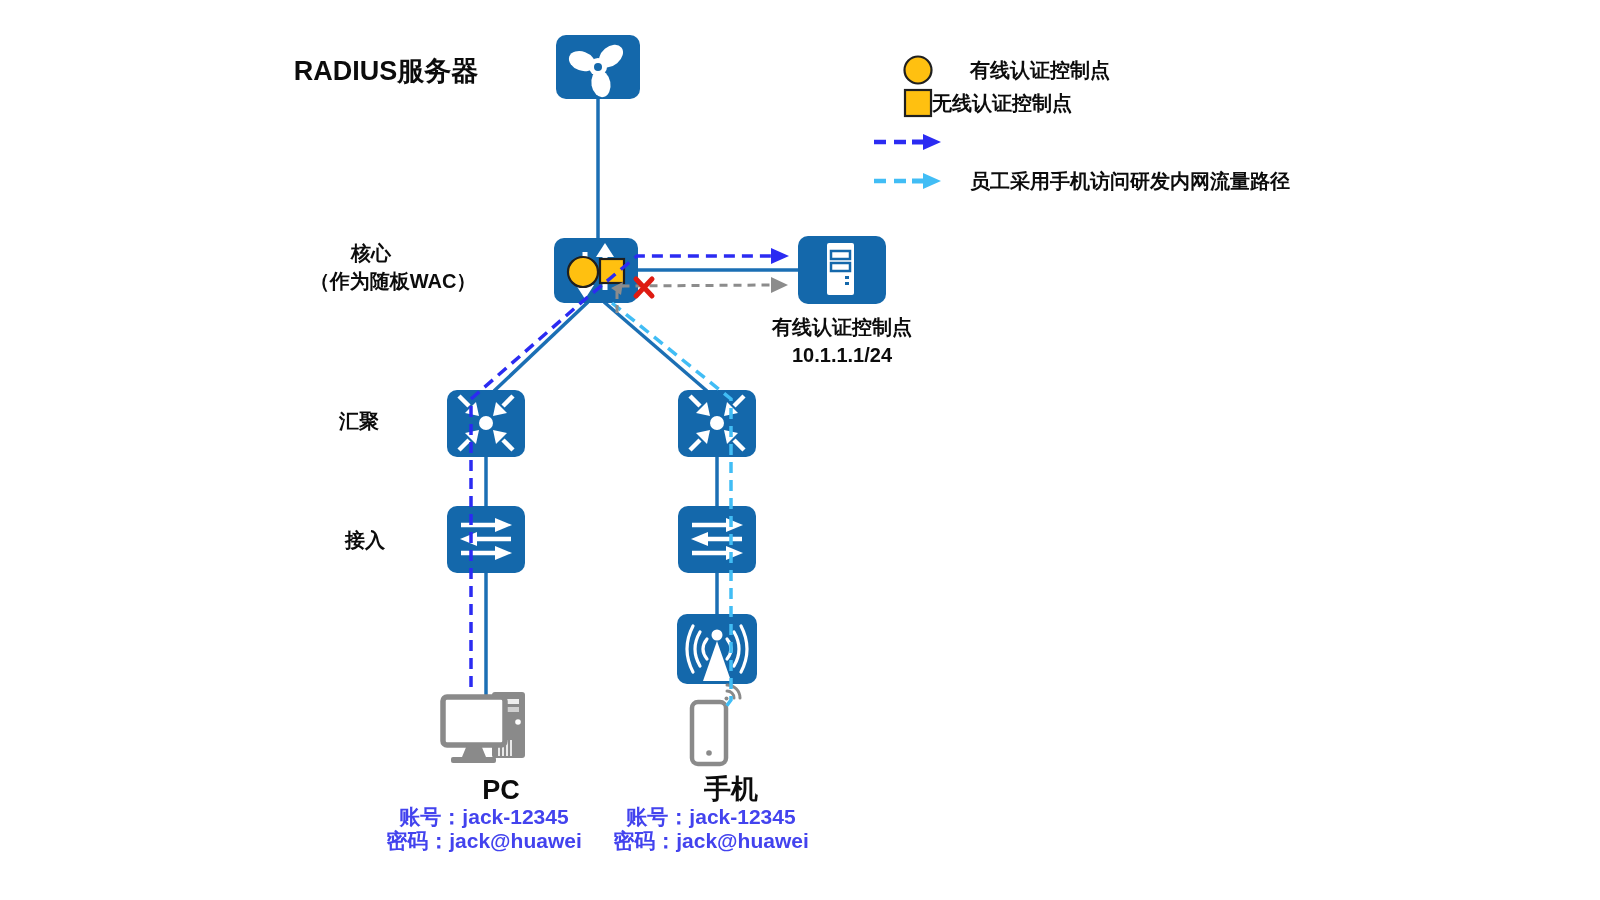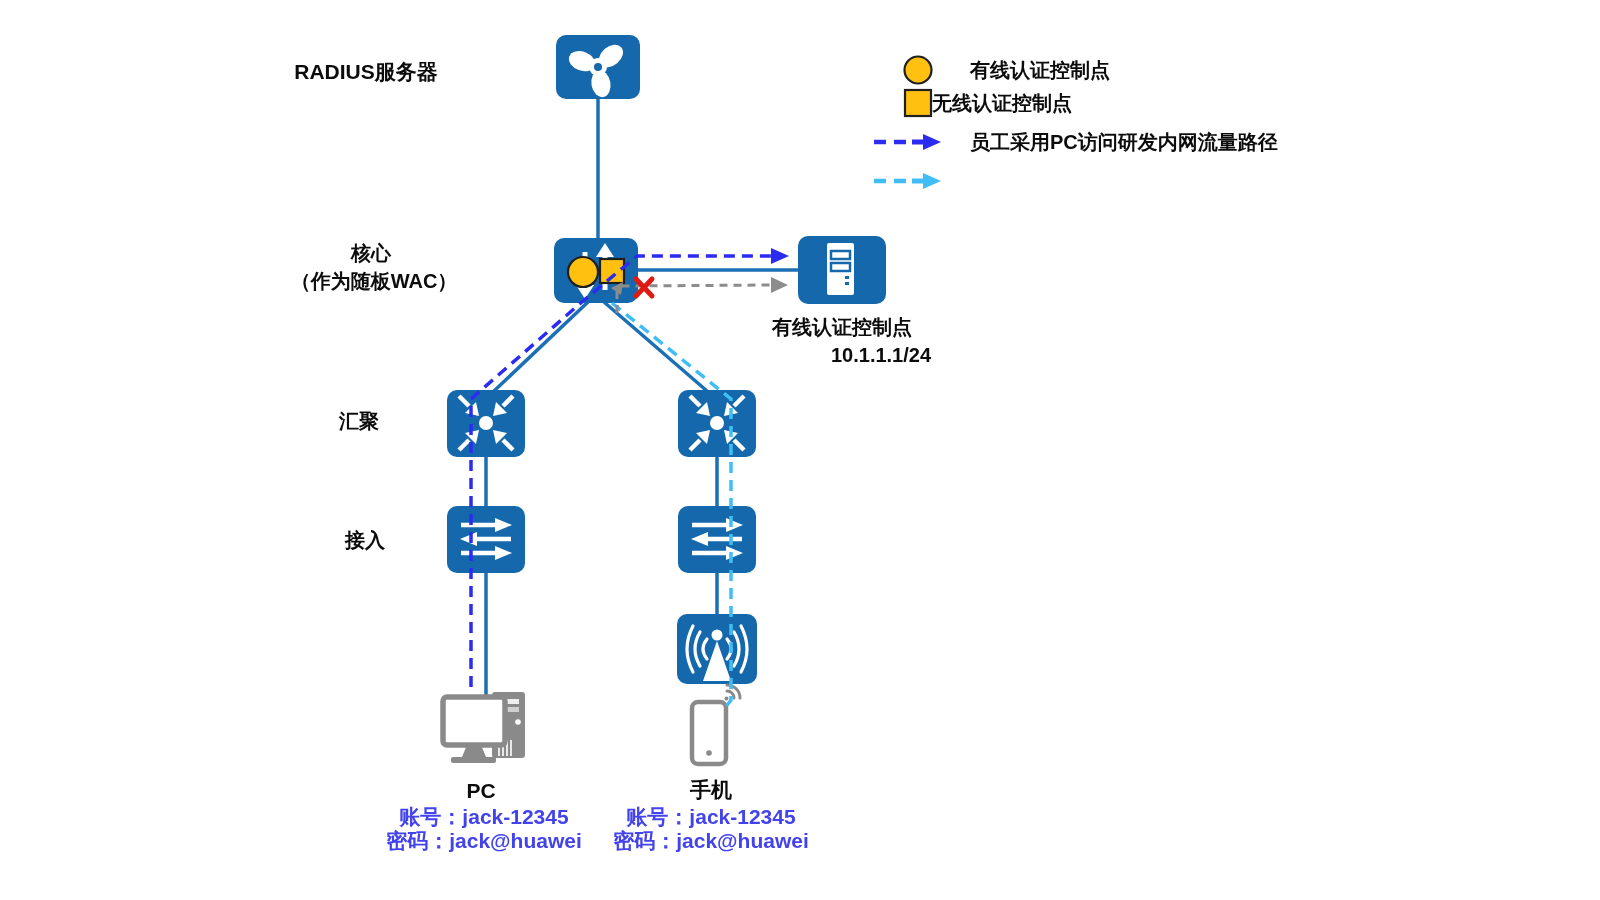--- a/index.html
+++ b/index.html
@@ -6,21 +6,21 @@
   .canvas{
     position:relative;width:1600px;height:900px;background:#fff;
     font-family:"Liberation Sans",sans-serif;overflow:hidden;
   }
   svg.layer{position:absolute;left:0;top:0;}
   .lbl{
     position:absolute;transform:translate(-50%,-50%);
     color:#0c0c0c;font-weight:600;font-size:20px;line-height:27px;
     white-space:nowrap;text-align:center;
   }
-  .lbl.big{font-size:21px;}
+  .lbl.big{font-size:27px;margin-left:20px;}
   .lbl.cred{font-size:21px;color:var(--credential-blue,#4040f0);}
   .lbl.legend{transform:translate(0,-50%);text-align:left;}
 </style>
 </head>
 <body>
 
 <div class="canvas">
 
   <svg class="layer" width="1600" height="900" viewBox="0 0 1600 900">
     <defs>
@@ -173,33 +173,33 @@
         <line x1="874" y1="181" x2="908" y2="181" style="stroke:var(--phone-path,#41bdf5)" stroke-width="4.5" stroke-dasharray="12 8"></line>
         <line x1="912" y1="181" x2="926" y2="181" style="stroke:var(--phone-path,#41bdf5)" stroke-width="5"></line>
         <polygon points="941,181 923,173 923,189" style="fill:var(--phone-path,#41bdf5)"></polygon>
       </g>
     </g>
   </svg>
 
   <div class="lbl big" style="left:366px;top:71px">RADIUS服务器</div>
 
   <div class="lbl" style="left:371px;top:253px">核心</div>
-  <div class="lbl" style="left:374px;top:281px">（作为随板WAC）</div>
+  <div class="lbl" style="left:393px;top:281px">（作为随板WAC）</div>
 
   <div class="lbl" style="left:359px;top:421px">汇聚</div>
   <div class="lbl" style="left:365px;top:540px">接入</div>
 
   <div class="lbl" style="left:842px;top:327px">有线认证控制点</div>
-  <div class="lbl" style="left:881px;top:355px">10.1.1.1/24</div>
+  <div class="lbl" style="left:842px;top:355px">10.1.1.1/24</div>
 
   <div class="lbl big" style="left:481px;top:790px">PC</div>
   <div class="lbl cred" style="left:484px;top:816px">账号：jack-12345</div>
   <div class="lbl cred" style="left:484px;top:840px">密码：jack@huawei</div>
 
   <div class="lbl big" style="left:711px;top:789px">手机</div>
   <div class="lbl cred" style="left:711px;top:816px">账号：jack-12345</div>
   <div class="lbl cred" style="left:711px;top:840px">密码：jack@huawei</div>
 
   <div class="lbl legend" style="left:970px;top:70px">有线认证控制点</div>
   <div class="lbl legend" style="left:932px;top:103px">无线认证控制点</div>
-  <div class="lbl legend" style="left:970px;top:142px">员工采用PC访问研发内网流量路径</div>
+  <div class="lbl legend" style="left:970px;top:181px">员工采用手机访问研发内网流量路径</div>
 
 </div>
 
 </body></html>

